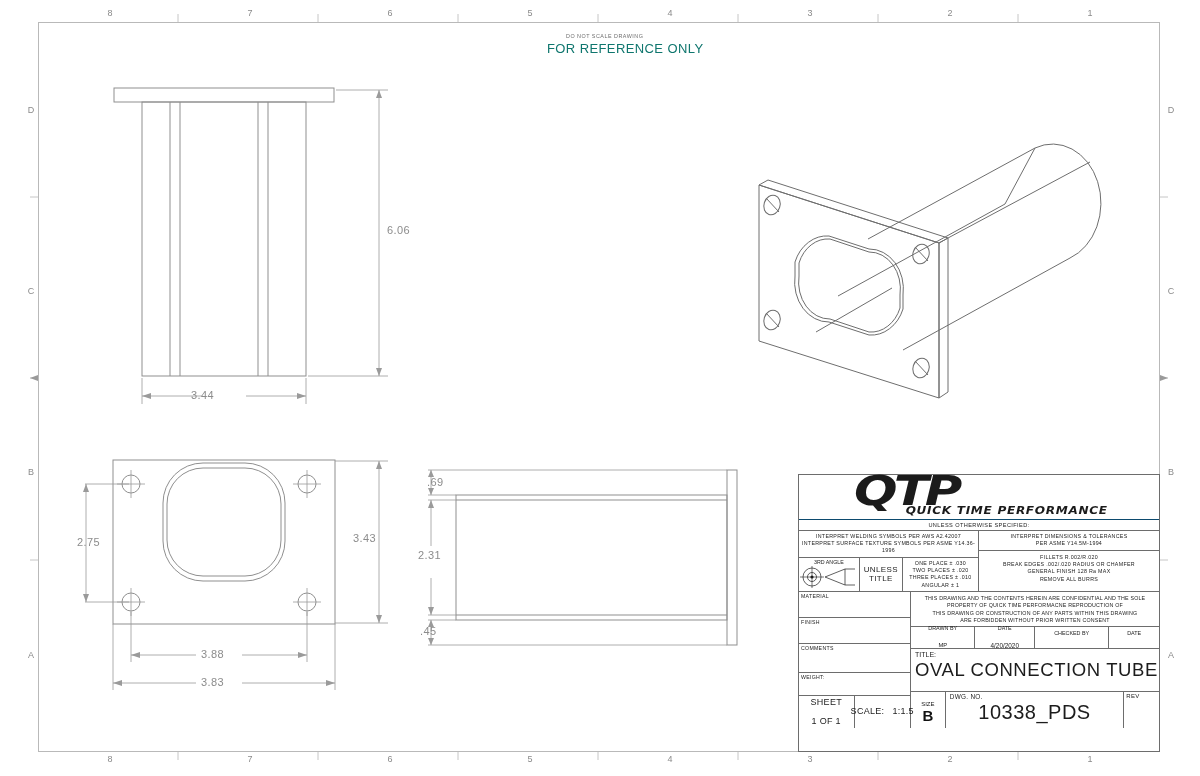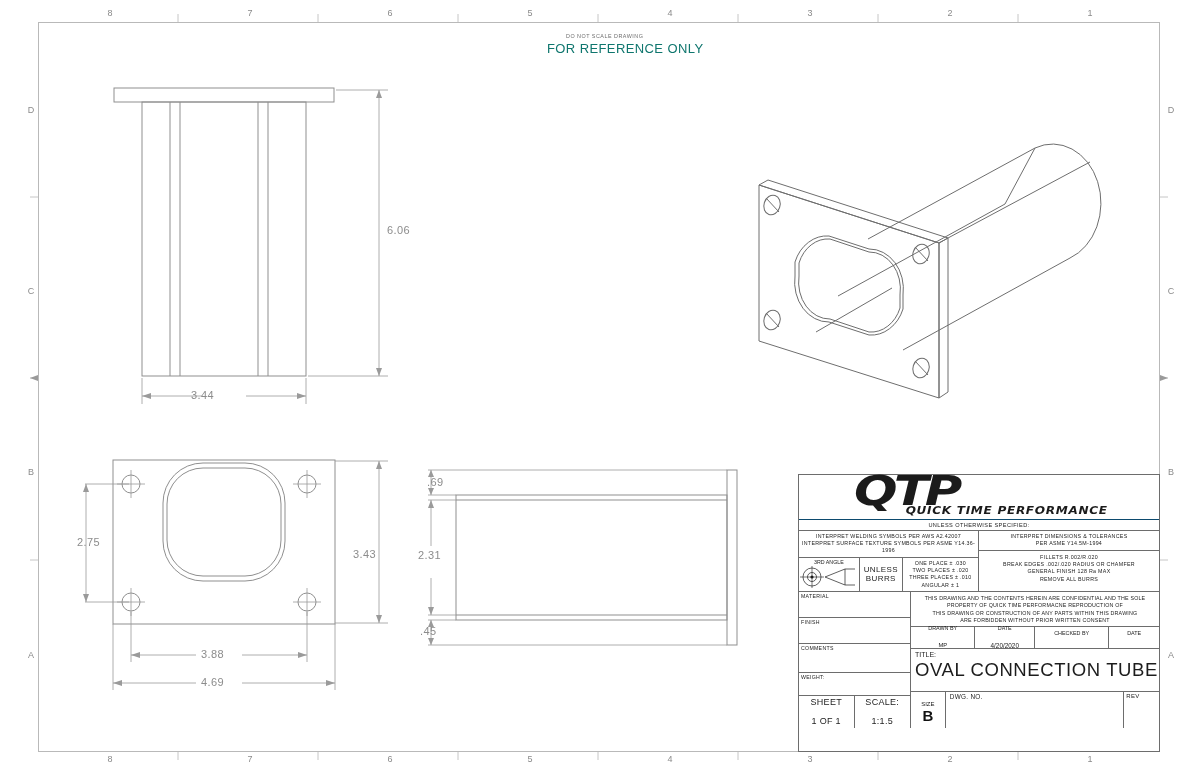--- a/index.html
+++ b/index.html
@@ -281,23 +281,23 @@
       <line class="ln-iso" x1="766" y1="313" x2="779" y2="327"></line>
       <line class="ln-iso" x1="915" y1="247" x2="928" y2="261"></line>
       <line class="ln-iso" x1="915" y1="361" x2="928" y2="375"></line>
     </g>
   </svg>
 
   <div class="dim" style="left:387px;top:224px;">6.06</div>
   <div class="dim" style="left:191px;top:389px;">3.44</div>
 
   <div class="dim" style="left:77px;top:536px;">2.75</div>
-  <div class="dim" style="left:353px;top:548px;">3.43</div>
+  <div class="dim" style="left:353px;top:532px;">3.43</div>
   <div class="dim" style="left:201px;top:648px;">3.88</div>
-  <div class="dim" style="left:201px;top:676px;">4.69</div>
+  <div class="dim" style="left:201px;top:676px;">3.83</div>
 
   <div class="dim" style="left:427px;top:476px;">.69</div>
   <div class="dim" style="left:418px;top:549px;">2.31</div>
   <div class="dim" style="left:420px;top:625px;">.45</div>
 
   <div class="tb">
 
     <div class="logo-box">
       <div class="logo-wrap">
         <div class="logo-txt">QTP</div>
@@ -322,21 +322,21 @@
               <circle cx="13" cy="11" r="1.6" fill="#1c1c1c"></circle>
               <line x1="1" y1="11" x2="25" y2="11" stroke="#1c1c1c" stroke-width=".6"></line>
               <line x1="13" y1="0" x2="13" y2="22" stroke="#1c1c1c" stroke-width=".6"></line>
               <path d="M26,11 L46,3 L46,19 Z" fill="none" stroke="#1c1c1c" stroke-width=".7"></path>
               <line x1="46" y1="3" x2="56" y2="3" stroke="#1c1c1c" stroke-width=".7"></line>
               <line x1="46" y1="19" x2="56" y2="19" stroke="#1c1c1c" stroke-width=".7"></line>
             </svg>
           </div>
           <div class="units-cell">
             <div>UNLESS</div>
-            <div>BURRS</div>
+            <div>TITLE</div>
           </div>
           <div class="tol-cell">
             <div>ONE PLACE ± .030</div>
             <div>TWO PLACES ± .020</div>
             <div>THREE PLACES ± .010</div>
             <div>ANGULAR ± 1</div>
           </div>
         </div>
       </div>
       <div class="std-right">
@@ -366,21 +366,21 @@
           <span class="lbl">COMMENTS</span>
         </div>
         <div class="cell" style="height:23px;border-bottom:1px solid #6d6d6d;">
           <span class="lbl">WEIGHT:</span>
         </div>
         <div style="display:flex;height:32px;">
           <div class="cell ctr vdiv sheet-sc" style="width:50%;flex-direction:column;">
             <div>SHEET</div>
             <div>1 OF 1</div>
           </div>
-          <div class="cell ctr sheet-sc" style="width:50%;flex-direction:column;">
+          <div class="cell ctr sheet-sc" style="width:50%;flex-direction:row;">
             <div>SCALE:</div>
             <div>1:1.5</div>
           </div>
         </div>
       </div>
 
       <div style="flex:1;">
         <div class="conf" style="height:35px;border-bottom:1px solid #6d6d6d;box-sizing:border-box;">
           <div>THIS DRAWING AND THE CONTENTS HEREIN ARE CONFIDENTIAL AND THE SOLE</div>
           <div>PROPERTY OF QUICK TIME PERFORMACNE REPRODUCTION OF</div>
@@ -412,20 +412,21 @@
           <div class="big-title" style="padding-top:1px;">OVAL CONNECTION TUBE</div>
         </div>
 
         <div style="display:flex;height:36px;">
           <div class="cell vdiv" style="width:14%;display:flex;flex-direction:column;align-items:center;justify-content:center;line-height:12px;">
             <div style="font-size:6px;">SIZE</div>
             <div class="sizeB">B</div>
           </div>
           <div class="cell vdiv" style="width:72%;position:relative;">
             <span class="lbl" style="left:4px;top:1px;font-size:6.4px;">DWG. NO.</span>
+            <div class="dwgno" style="text-align:center;padding-top:9px;">10338_PDS</div>
           </div>
           <div class="cell" style="width:14%;position:relative;">
             <span class="lbl" style="font-size:6px;">REV</span>
             <div style="text-align:center;padding-top:14px;font-size:9px;"></div>
           </div>
         </div>
       </div>
     </div>
   </div>
 

